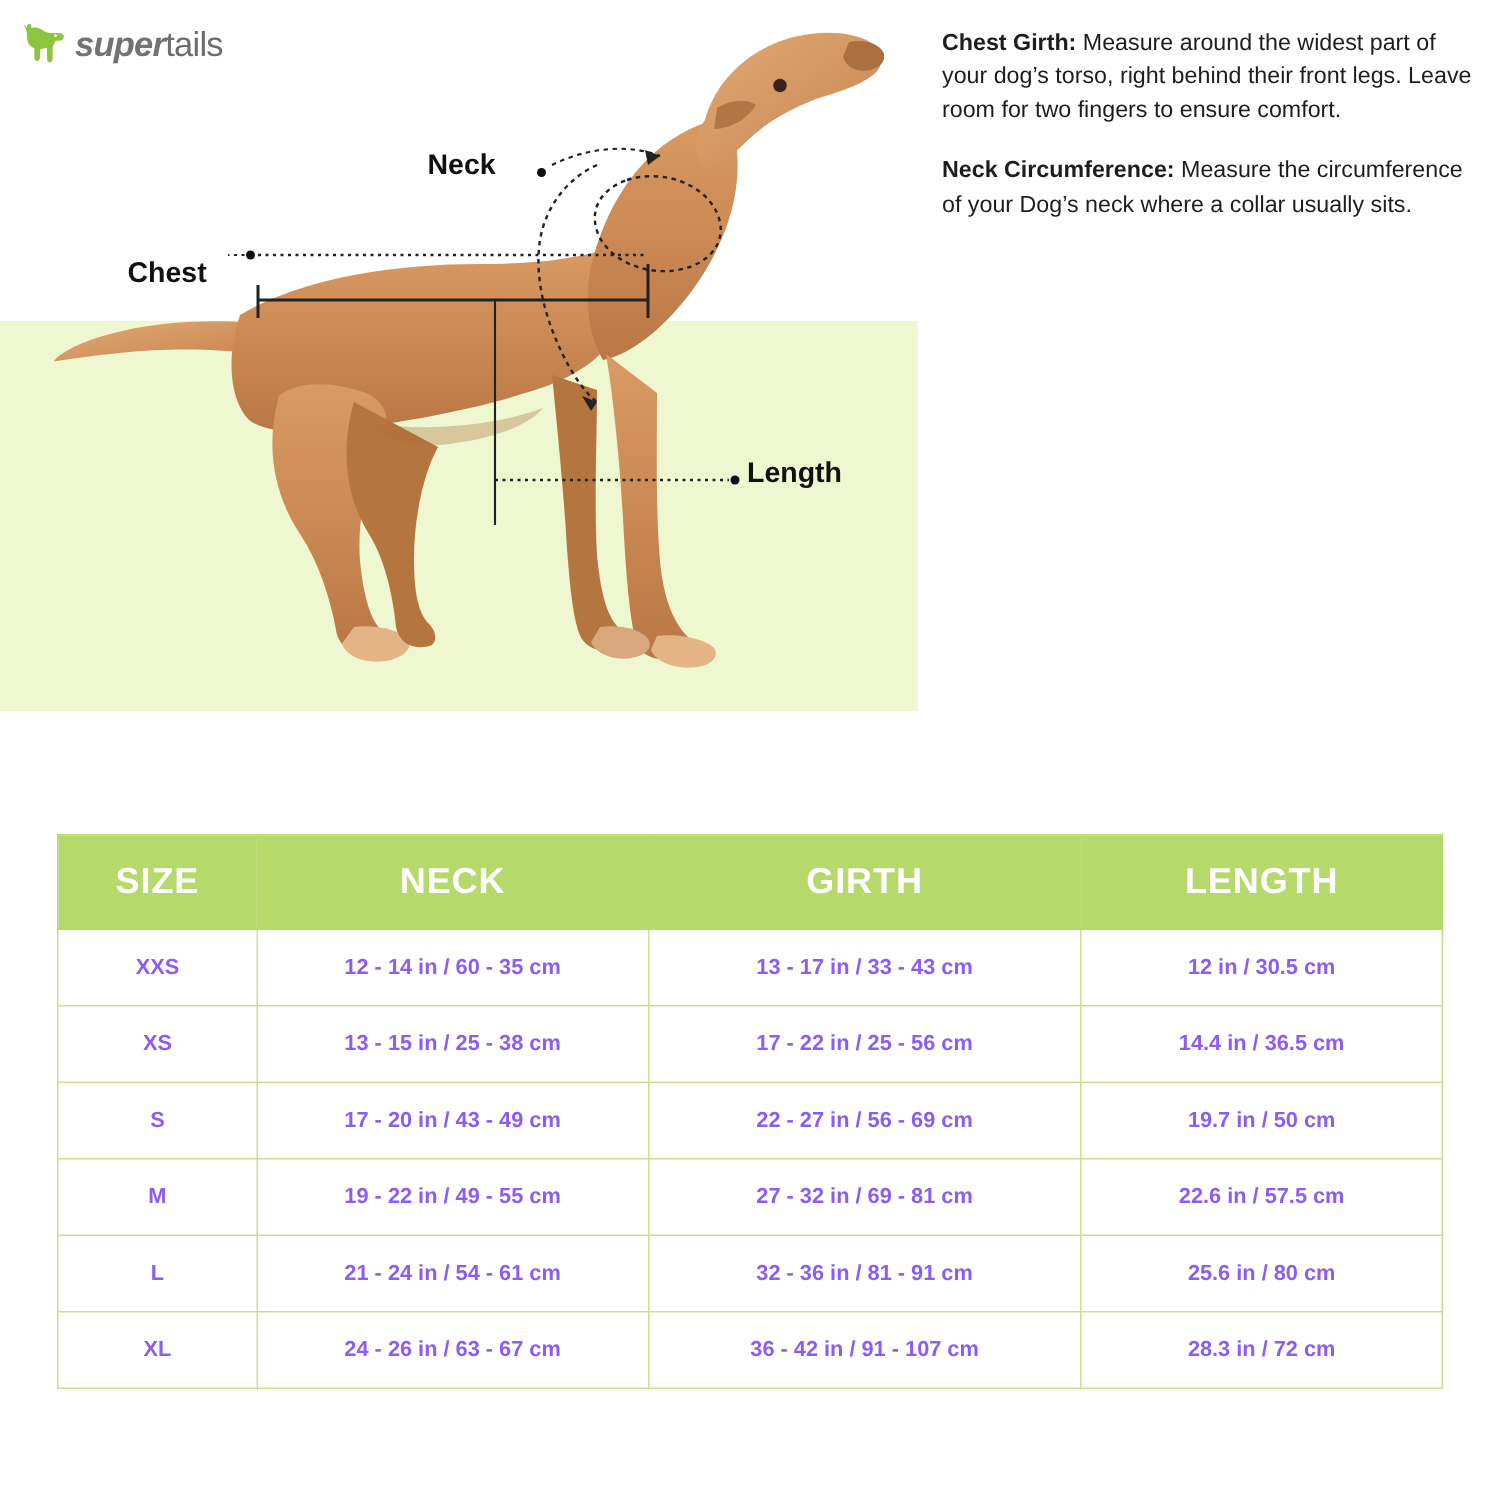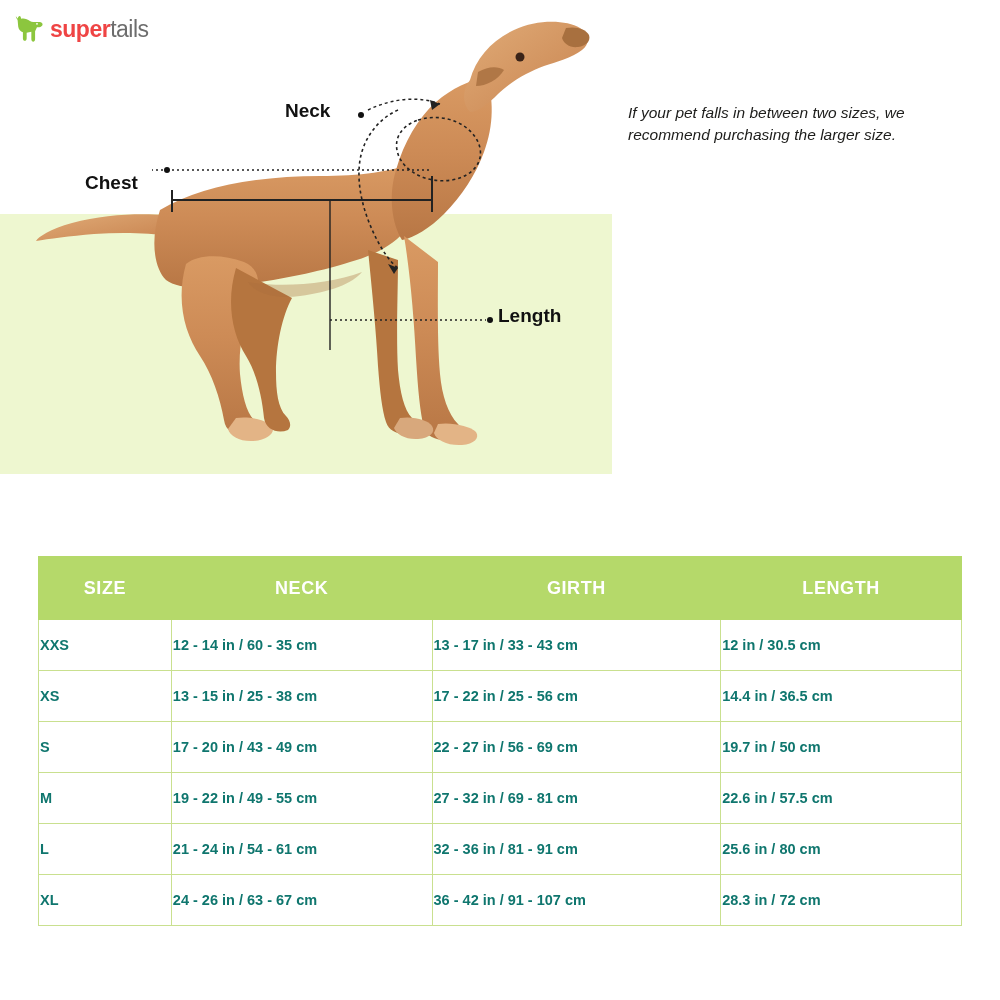--- a/index.html
+++ b/index.html
@@ -23,21 +23,21 @@
     align-items: center;
     gap: 6px;
   }
   .logo-mark { width: 30px; height: 30px; display: block; }
   .logo-text {
     font-size: 23px;
     letter-spacing: -0.5px;
     line-height: 1;
     white-space: nowrap;
   }
-  .logo-text .b { font-weight: bold; color: #ef4444; }
+  .logo-text .b { font-weight: bold; color: #737373; font-style: italic; }
   .logo-text .l { font-weight: normal; color: #6d6d6d; margin-top: 36px; }
 
   
   .illustration {
     position: absolute;
     left: 0;
     top: 0;
     width: 612px;
     height: 478px;
   }
@@ -96,32 +96,33 @@
     position: absolute;
     left: 38px;
     top: 556px;
     width: 924px;
     border-collapse: collapse;
     font-size: 14.5px;
   }
   .size-table th {
     background: #b5d96a;
     color: #ffffff;
-    font-size: 18px;
+    font-size: 24px;
     font-weight: bold;
     letter-spacing: 0.6px;
     height: 63px;
     border: 1px solid #b5d96a;
     text-align: center;
   }
   .size-table td {
     border: 1px solid #c9e08f;
     height: 51px;
+    text-align: center;
     font-weight: bold;
-    color: #0f766e;
+    color: #8b5cf6;
   }
   .size-table td.size-cell { font-weight: bold; }
   .col-size { width: 133px; }
   .col-neck { width: 261px; }
   .col-girth { width: 289px; }
   .col-length { width: 241px; }
 </style>
 </head>
 <body>
 
@@ -214,21 +215,26 @@
   <div class="dot" style="left:358px;top:112px"></div>
   <div class="dot" style="left:164px;top:167px"></div>
   <div class="dot" style="left:487px;top:317px"></div>
 
   <div class="m-label lbl-neck">Neck</div>
   <div class="m-label lbl-chest">Chest</div>
   <div class="m-label lbl-length">Length</div>
 </div>
 
 <div class="info">
-  <p class="note">If your pet falls in between two sizes, we recommend purchasing the larger size.</p>
+  <p>
+    <b>Chest Girth:</b><span> Measure around the widest part of your dog’s torso, right behind their front legs. Leave room for two fingers to ensure comfort.</span>
+  </p>
+  <p>
+    <b>Neck Circumference:</b><span> Measure the circumference of your Dog’s neck where a collar usually sits.</span>
+  </p>
 </div>
 
 <table class="size-table">
   <thead>
     <tr>
       <th class="col-size">SIZE</th>
       <th class="col-neck">NECK</th>
       <th class="col-girth">GIRTH</th>
       <th class="col-length">LENGTH</th>
     </tr>

